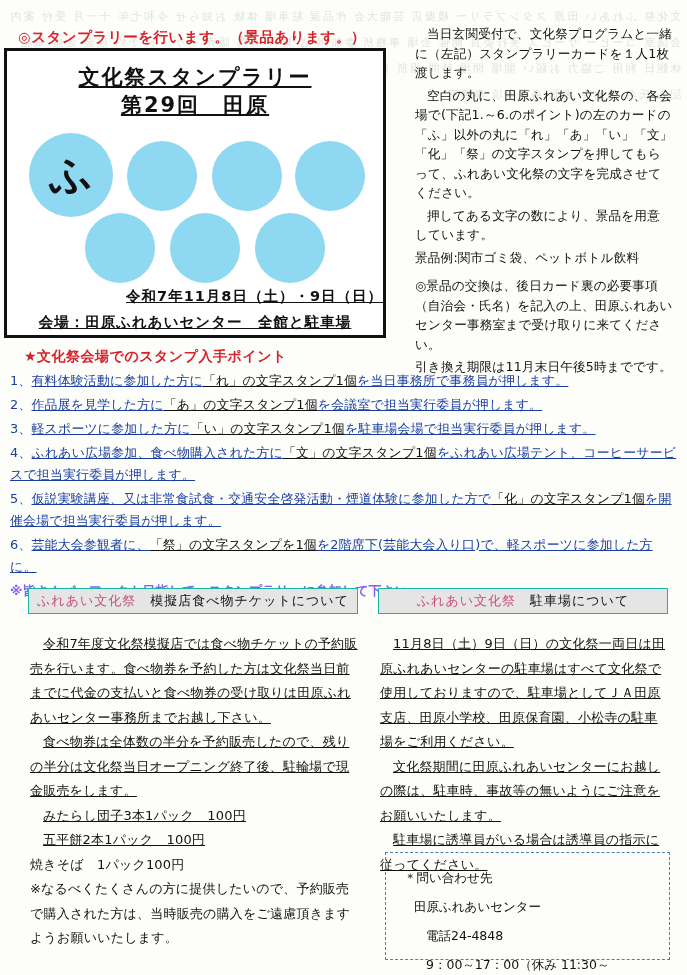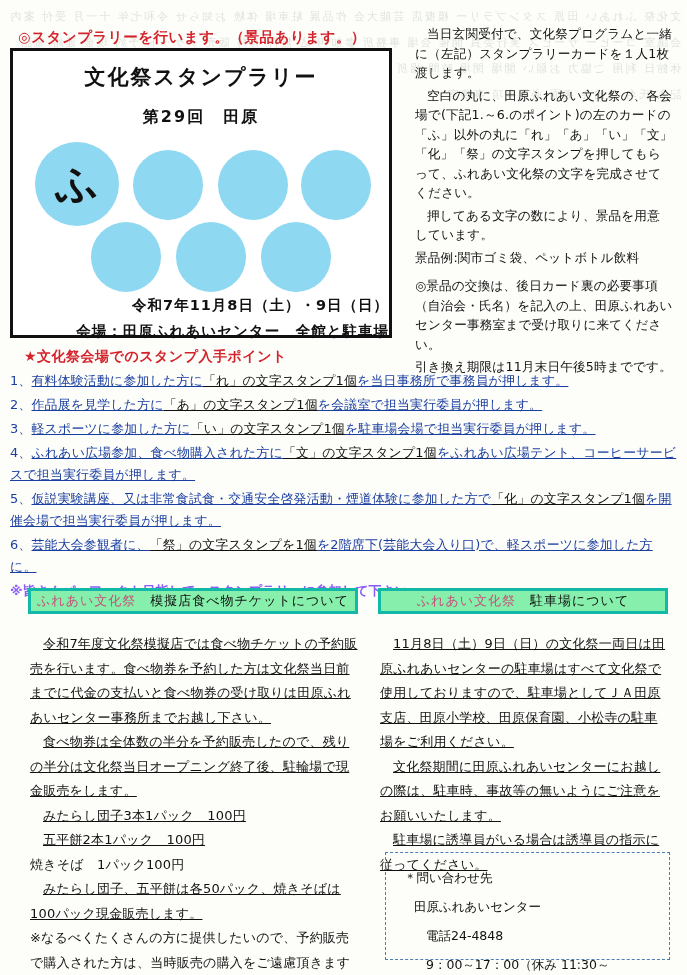--- a/index.html
+++ b/index.html
@@ -47,40 +47,41 @@
     font-size: 14.5px;
     font-weight: bold;
     color: #d4232b;
     letter-spacing: 0.5px;
     white-space: nowrap;
   }
 
   
   .card {
     position: absolute;
-    left: 10px;
+    left: 4px;
     top: 48px;
     width: 382px;
     height: 290px;
     border: 3px solid #111;
     box-sizing: border-box;
     background: #ffffff;
+    text-decoration: underline;
   }
   .card-title1, .card-title2 {
     text-align: center;
     font-weight: bold;
     letter-spacing: 2px;
   }
   .card-title1 {
     font-size: 21px;
     margin-top: 12px;
   }
   .card-title2 {
-    font-size: 16px;
-    margin-top: 16px;
+    font-size: 21px;
+    margin-top: 0;
   }
   .circles {
     position: relative;
     margin-top: 10px;
     height: 150px;
   }
   .circ {
     position: absolute;
     background: #8fd8f2;
     border-radius: 50%;
@@ -100,21 +101,21 @@
   .c6 { left: 163px; }
   .c7 { left: 248px; }
   .card-date {
     text-align: right;
     font-size: 14.5px;
     font-weight: bold;
     margin-top: 8px;
     letter-spacing: 1px;
   }
   .card-place {
-    text-align: right;
+    text-align: center;
     font-size: 14.5px;
     font-weight: bold;
     margin-top: 7px;
     letter-spacing: 1px;
   }
 
   
   .rightcol {
     position: absolute;
     left: 415px;
@@ -153,22 +154,22 @@
   .note {
     color: #8b5cf6;
     font-weight: bold;
   }
 
   
   .banner {
     position: absolute;
     top: 588px;
     height: 26px;
-    border: 3px solid #14b8a6;
-    background: #86efac;
+    border: 1px solid #14b8a6;
+    background: #e5e5e5;
     display: flex;
     align-items: center;
     justify-content: center;
     font-size: 13px;
     letter-spacing: 1px;
     box-sizing: border-box;
   }
   .banner .pink { color: #c8507a; }
   .banner-left { left: 28px; width: 330px; }
   .banner-right { left: 378px; width: 290px; }
@@ -270,21 +271,20 @@
     <span class="pink">ふれあい文化祭</span>
       <span>　駐車場について</span>
   </div>
 
   <div class="coltext col-left">
     <p class="ind">令和7年度文化祭模擬店では食べ物チケットの予約販売を行います。食べ物券を予約した方は文化祭当日前までに代金の支払いと食べ物券の受け取りは田原ふれあいセンター事務所までお越し下さい。</p>
     <p class="ind">食べ物券は全体数の半分を予約販売したので、残りの半分は文化祭当日オープニング終了後、駐輪場で現金販売をします。</p>
     <p class="ind">みたらし団子3本1パック　100円</p>
     <p class="ind">五平餅2本1パック　100円</p>
     <p>焼きそば　1パック100円</p>
-    <p class="ind">みたらし団子、五平餅は各50パック、焼きそばは100パック現金販売します。</p>
     <p>※なるべくたくさんの方に提供したいので、予約販売で購入された方は、当時販売の購入をご遠慮頂きますようお願いいたします。</p>
   </div>
 
   <div class="coltext col-right">
     <p class="ind">11月8日（土）9日（日）の文化祭一両日は田原ふれあいセンターの駐車場はすべて文化祭で使用しておりますので、駐車場としてＪＡ田原支店、田原小学校、田原保育園、小松寺の駐車場をご利用ください。</p>
     <p class="ind">文化祭期間に田原ふれあいセンターにお越しの際は、駐車時、事故等の無いようにご注意をお願いいたします。</p>
     <p class="ind">駐車場に誘導員がいる場合は誘導員の指示に従ってください。</p>
   </div>
 
   <div class="contact">

